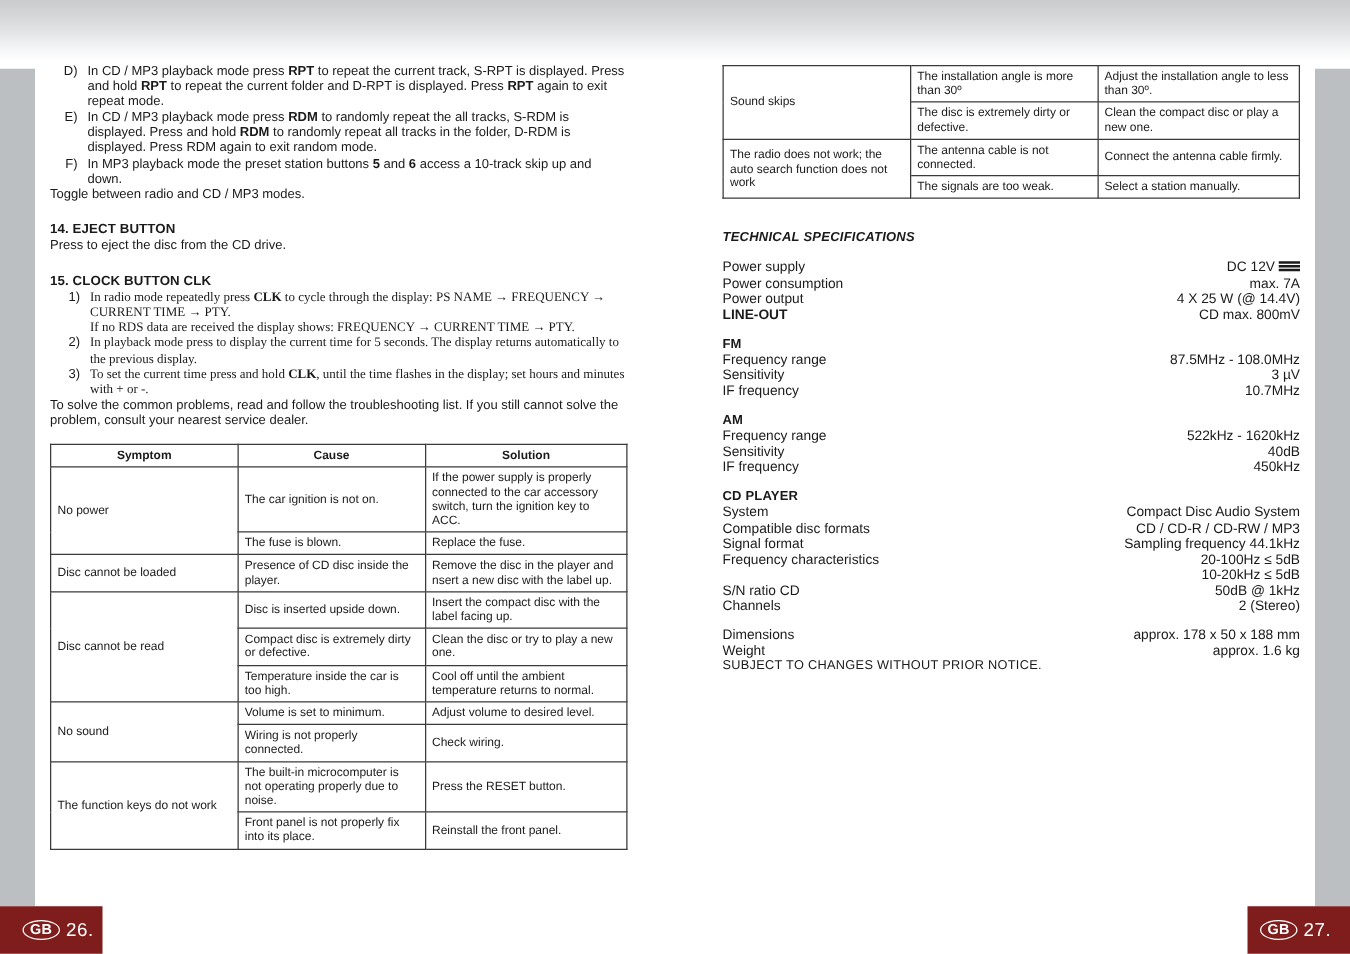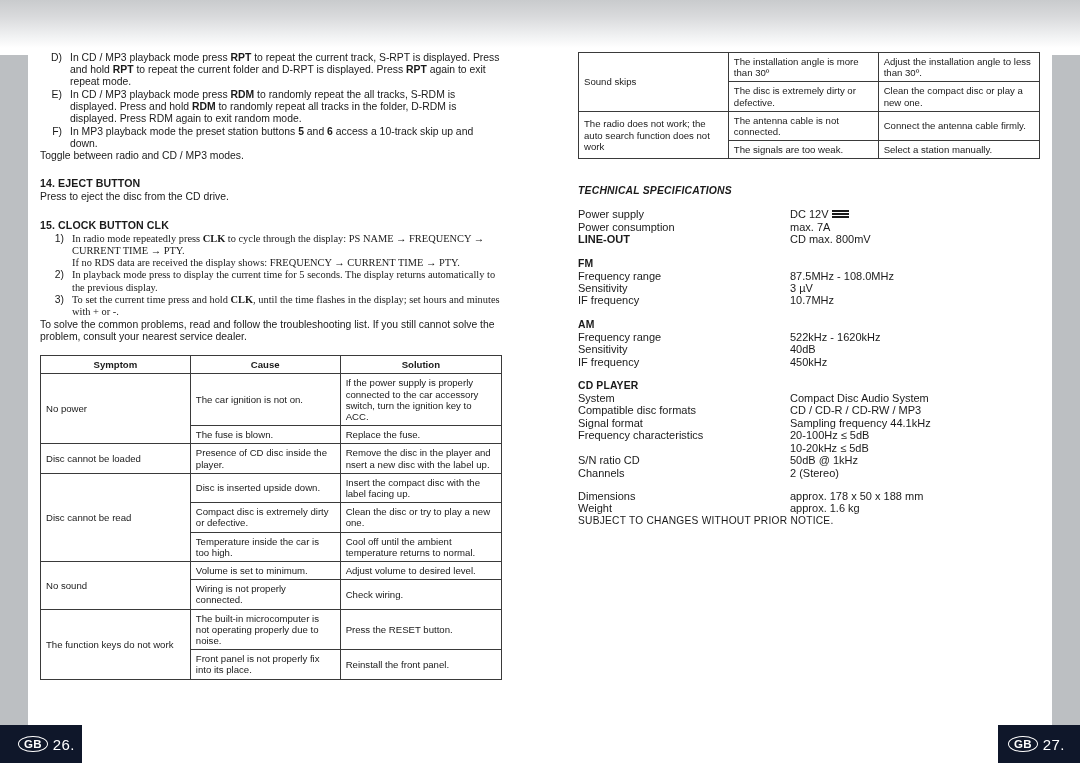--- a/index.html
+++ b/index.html
@@ -30,21 +30,21 @@
     height: 670px;
     background: #bcbfc2;
   }
   #edge-bar-left  { left: 0; }
   #edge-bar-right { right: 0; }
 
   #footer-left, #footer-right {
     position: absolute;
     top: 725px;
     height: 38px;
-    background: #0f172a;
+    background: #7f1d1d;
     color: #ffffff;
     display: flex;
     align-items: center;
     box-sizing: border-box;
   }
   #footer-left  { left: 0;  width: 82px; padding-left: 18px; }
   #footer-right { right: 0; width: 82px; padding-left: 10px; }
 
   .gb-oval {
     display: inline-block;
@@ -161,21 +161,21 @@
     letter-spacing: 0.2px;
     margin: 0 0 12px 0;
     font-style: italic;
   }
   .spec-row {
     display: flex;
     font-size: 11px;
     line-height: 12.4px;
   }
   .spec-row .k { width: 212px; flex: 0 0 212px; }
-  .spec-row .v { flex: 1; }
+  .spec-row .v { flex: 1; text-align: right; }
   .spec-gap { height: 12px; }
   .spec-gap-sm { height: 11px; }
 
   .dc-symbol {
     display: inline-block;
     width: 17px;
     height: 7px;
     position: relative;
     top: -1px;
     margin-left: 3px;
@@ -351,20 +351,24 @@
   <div id="spec-groups">
       <div class="spec-row">
         <div class="k">Power supply</div>
         <div class="v">DC 12V<span class="dc-symbol"><i></i><i></i><i></i></span></div>
       </div>
       <div class="spec-row">
         <div class="k">Power consumption</div>
         <div class="v">max. 7A</div>
       </div>
       <div class="spec-row">
+        <div class="k">Power output</div>
+        <div class="v">4 X 25 W (@ 14.4V)</div>
+      </div>
+      <div class="spec-row">
         <div class="k"><b>LINE-OUT</b></div>
         <div class="v">CD max. 800mV</div>
       </div>
       <div class="spec-gap"></div>
       <div class="spec-head">FM</div>
       <div class="spec-row">
         <div class="k">Frequency range</div>
         <div class="v">87.5MHz - 108.0MHz</div>
       </div>
       <div class="spec-row">

